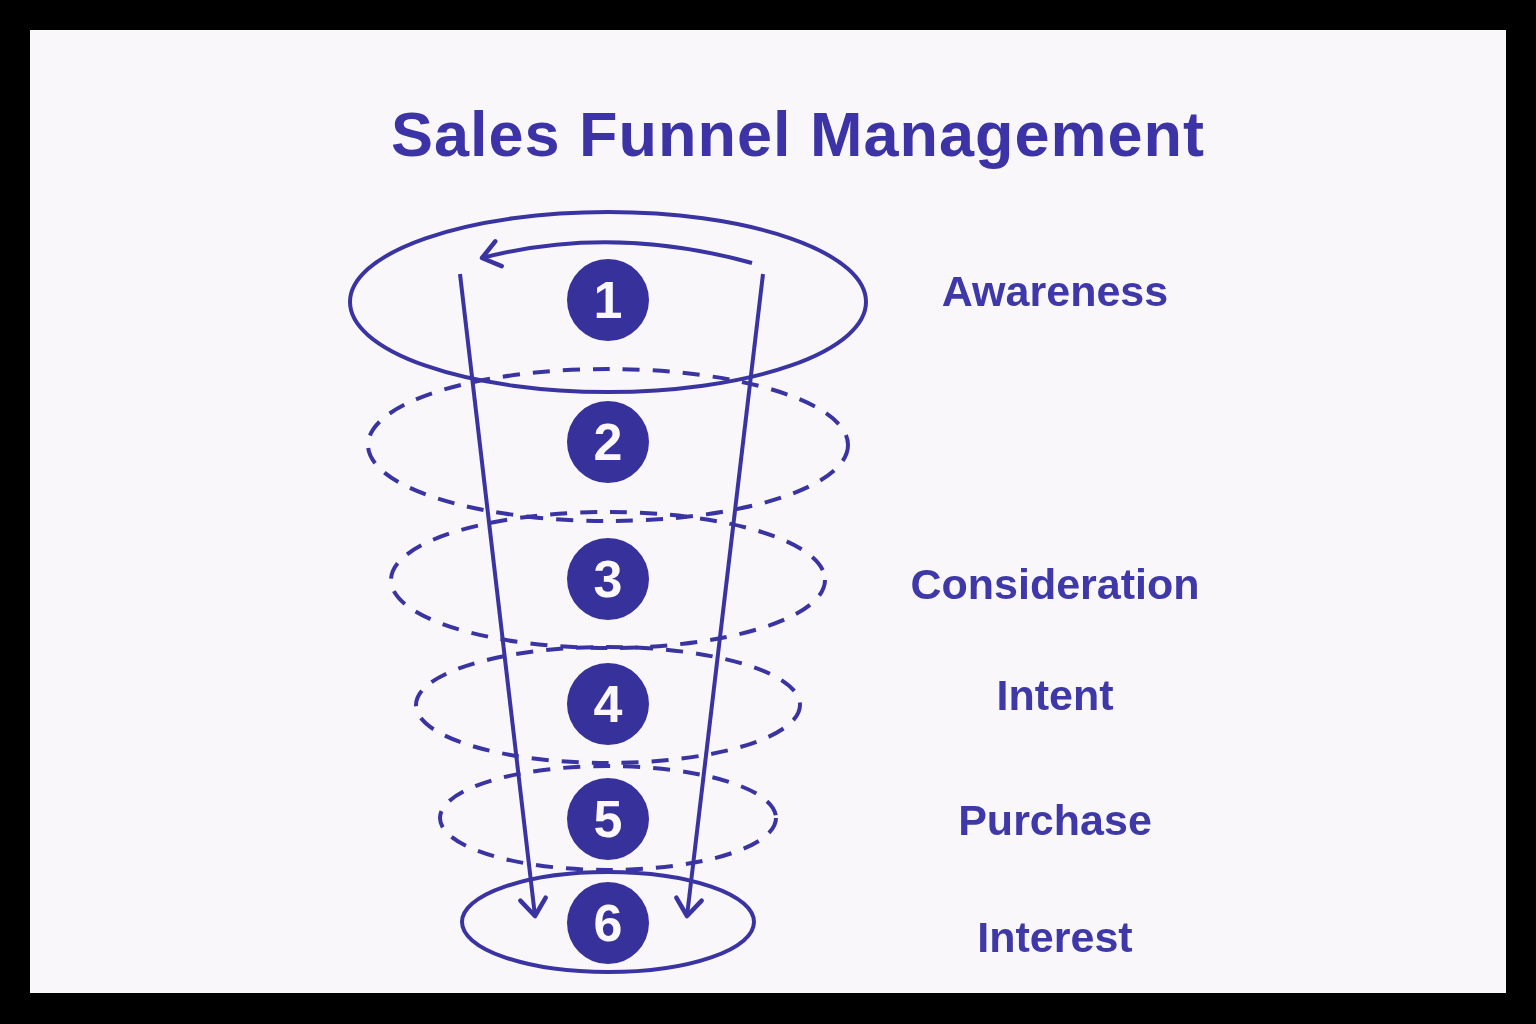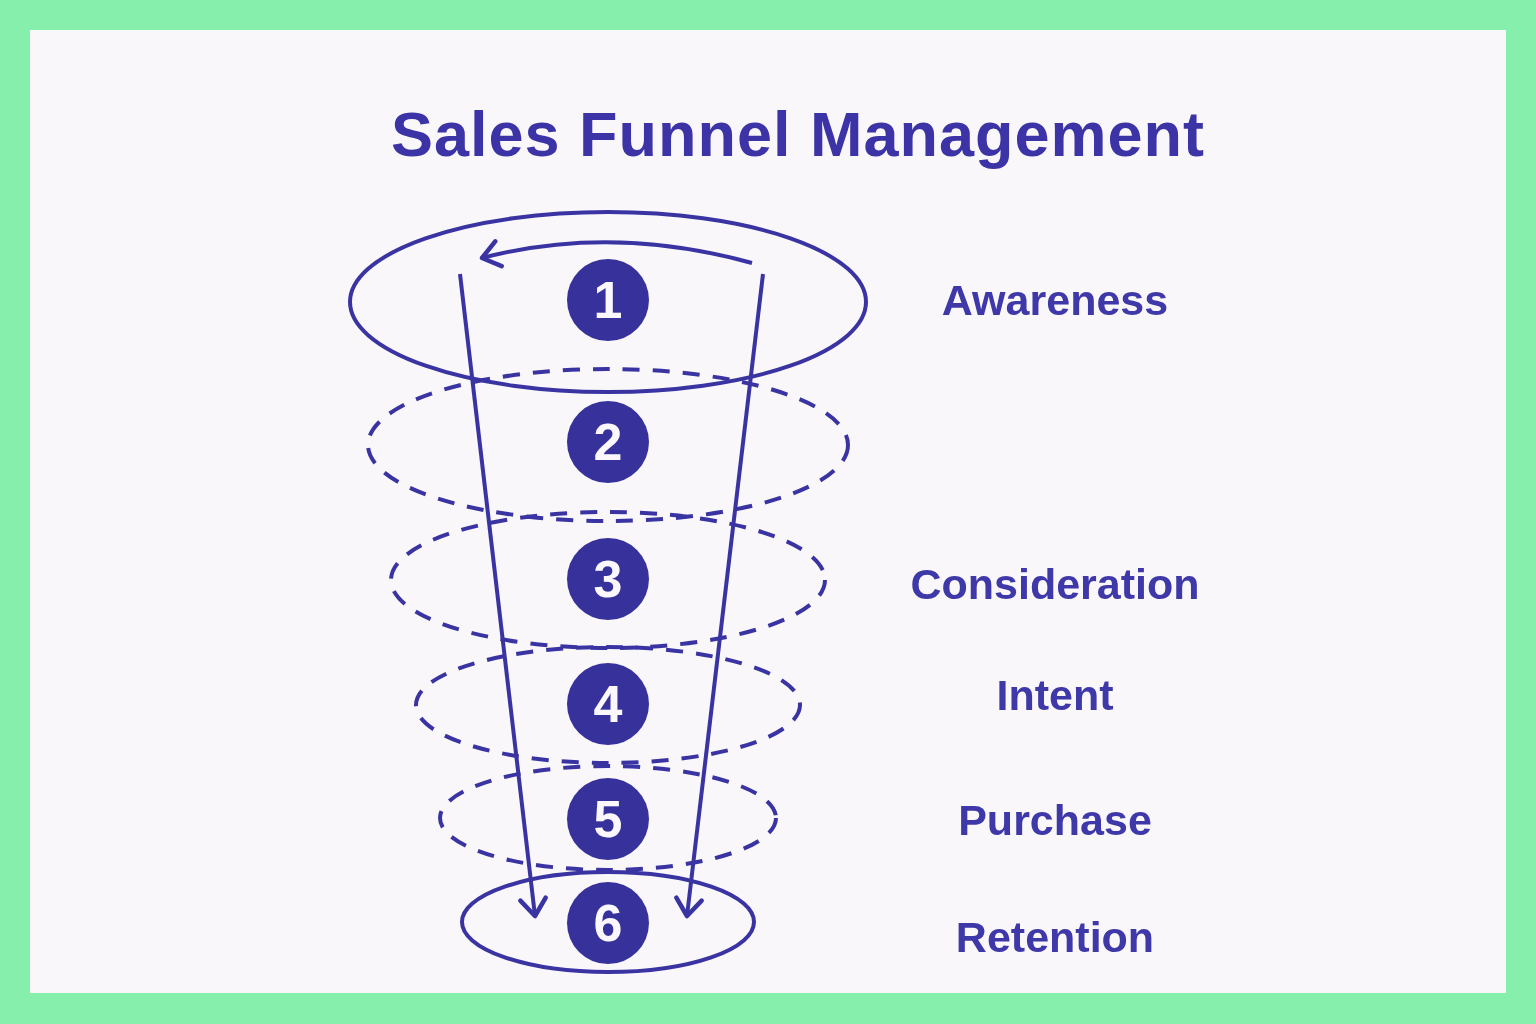--- a/index.html
+++ b/index.html
@@ -8,21 +8,21 @@
     width: 1536px;
     height: 1024px;
     background: #D4CEFA;
     font-family: "Liberation Sans", sans-serif;
     overflow: hidden;
   }
   .frame {
     position: relative;
     width: 1536px;
     height: 1024px;
-    background: #86efac;
+    background: #000000;
   }
   .panel {
     position: absolute;
     left: 30px;
     top: 30px;
     width: 1476px;
     height: 963px;
     background: #FAF7FB;
   }
   .title {
@@ -69,21 +69,21 @@
     left: 790px;
     width: 470px;
     height: 60px;
     line-height: 60px;
     text-align: center;
     font-size: 43px;
     font-weight: 600;
     color: #3E38A8;
     white-space: nowrap;
   }
-  .l1 { top: 240px; }
+  .l1 { top: 231px; }
   .l2 { top: 377px; }
   .l3 { top: 524px; }
   .l4 { top: 635px; }
   .l5 { top: 760px; }
   .l6 { top: 877px; }
 </style>
 </head>
 <body>
 
 <div class="frame">
@@ -118,16 +118,16 @@
     <div class="badge b2">2</div>
     <div class="badge b3">3</div>
     <div class="badge b4">4</div>
     <div class="badge b5">5</div>
     <div class="badge b6">6</div>
 
     <div class="stage-label l1">Awareness</div>
     <div class="stage-label l3">Consideration</div>
     <div class="stage-label l4">Intent</div>
     <div class="stage-label l5">Purchase</div>
-    <div class="stage-label l6">Retention</div>
+    <div class="stage-label l6">Interest</div>
 
   </main>
 </div>
 
 </body></html>

